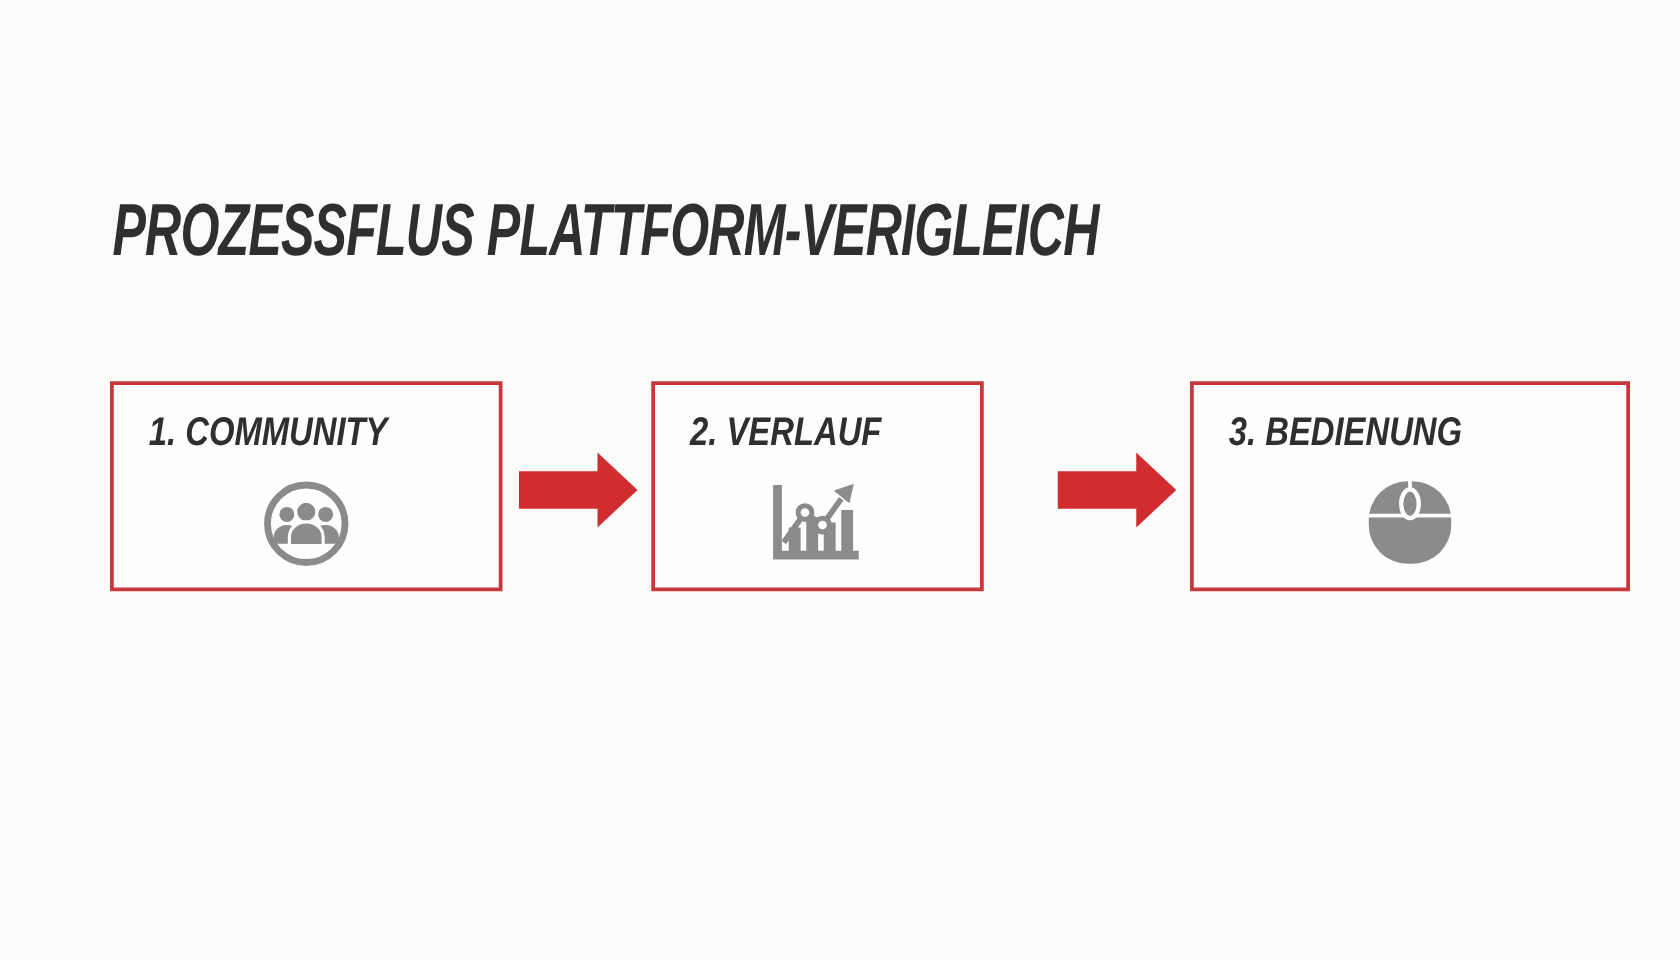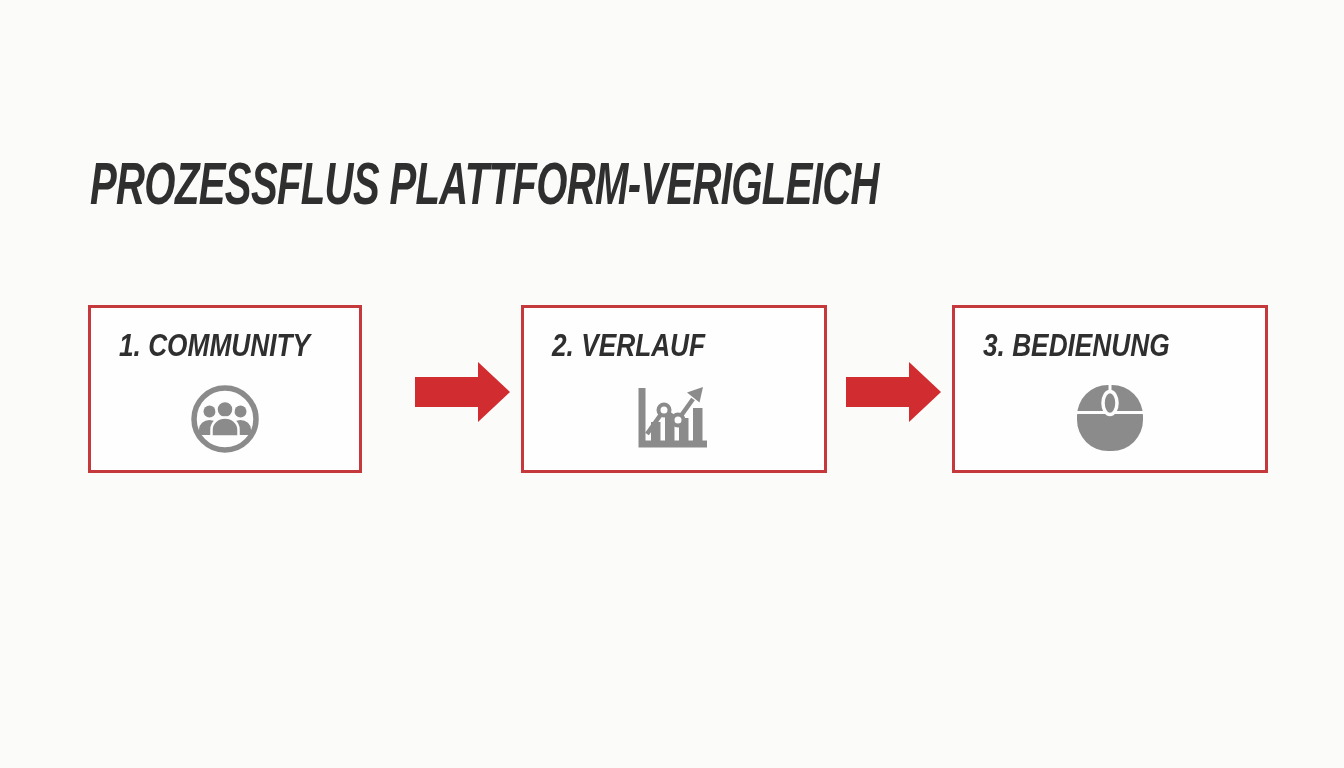--- a/index.html
+++ b/index.html
@@ -28,23 +28,23 @@
   }
 
   
   .step {
     position: absolute;
     top: 305px;
     height: 168px;
     background: var(--box-bg, #fefefe);
     border: 3px solid var(--border-red, #c5383c);
   }
-  .step-1 { left: 88px;  width: 274px; }
-  .step-2 { left: 521px; width: 306px; }
-  .step-3 { left: 952px; width: 316px; padding-left: 33px; }
+  .step-1 { left: 88px;  width: 314px; }
+  .step-2 { left: 521px; width: 266px; }
+  .step-3 { left: 952px; width: 352px; padding-left: 33px; }
 
   .step-label {
     position: absolute;
     left: 28px;
     top: 21px;
     font-size: 32px;
     font-weight: 700;
     color: var(--text-dark, #2f2f2f);
     white-space: nowrap;
     transform: scaleX(0.82);

